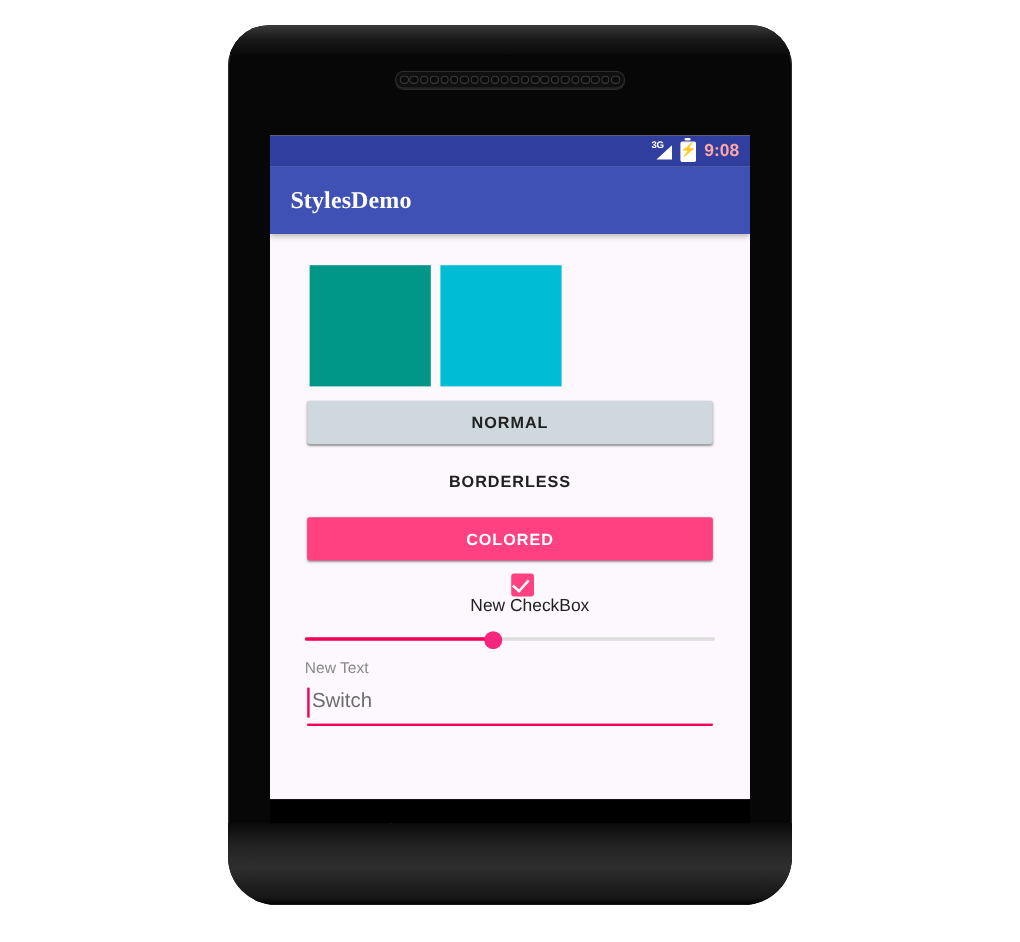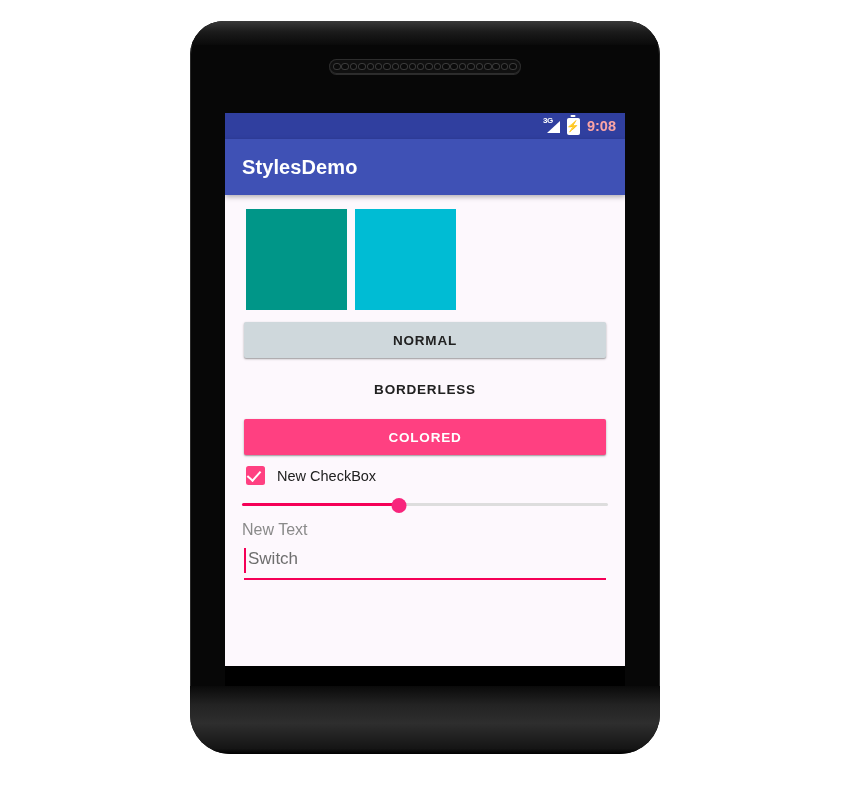--- a/index.html
+++ b/index.html
@@ -148,31 +148,32 @@
   #app-bar {
     height: 56px;
     background: #3F51B5;
     display: flex;
     align-items: center;
     padding-left: 17px;
     box-sizing: border-box;
     box-shadow: 0 2px 5px rgba(0,0,0,0.30);
     position: relative;
     z-index: 5;
+    font-family: Liberation Serif, serif;
   }
   #app-title {
     color: #ffffff;
     font-size: 20px;
     font-weight: bold;
     letter-spacing: 0.1px;
   }
 
   
   #content {
-    padding: 0;
+    padding: 12px;
     position: relative;
     height: calc(100% - 82px);
     background: #FDF8FD;
     border-radius: 23px;
   }
 
   #swatch-row {
     display: flex;
     padding: 14px 0 0 21px;
     gap: 8px;
@@ -224,20 +225,21 @@
     box-shadow: 0 1px 2.5px rgba(0,0,0,0.28), 0 1px 1px rgba(0,0,0,0.16);
     cursor: pointer;
   }
 
   
   .ctrl-row {
     display: flex;
     align-items: center;
     padding-left: 21px;
     margin-top: 11px;
+    flex-direction: column;
   }
   .checkbox-box {
     width: 19px; height: 19px;
     background: #FF4081;
     border-radius: 2.5px;
     position: relative;
     flex: 0 0 auto;
   }
   .checkbox-box .check {
     position: absolute;
@@ -329,21 +331,21 @@
     width: 15px; height: 15px;
     border-radius: 50%;
     background: #F8257C;
     transform: translateX(-7.5px);
   }
 
   
   #text-label {
     padding-left: 17px;
     margin-top: 6px;
-    font-size: 16px;
+    font-size: 13px;
     color: #8A8A8A;
   }
   #text-field {
     margin: 7px 19px 0 19px;
     position: relative;
     height: 32px;
     border-bottom: 2.3px solid #F50057;
   }
   #text-caret {
     position: absolute;

